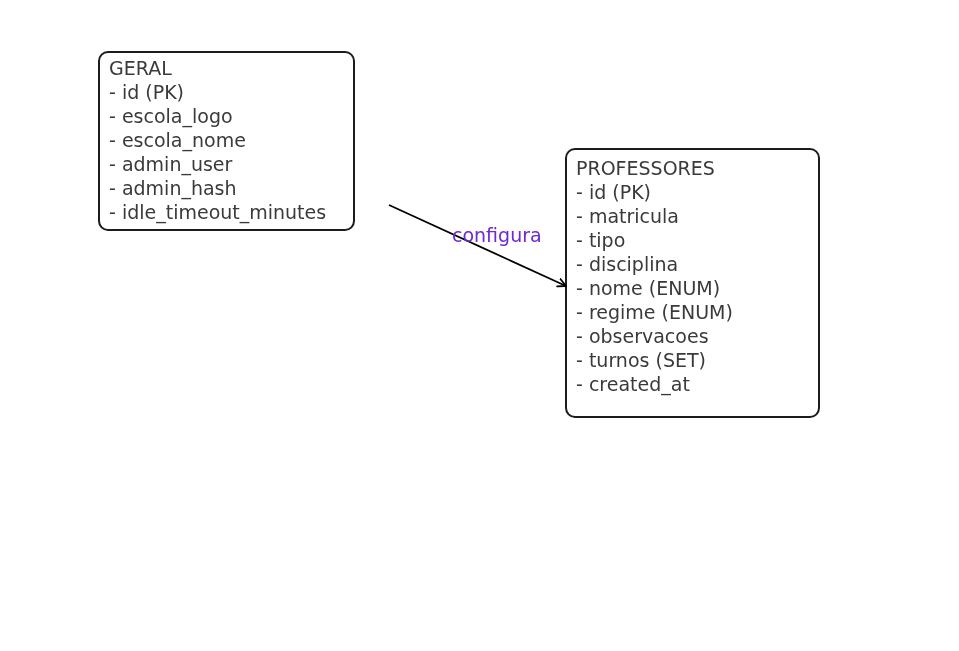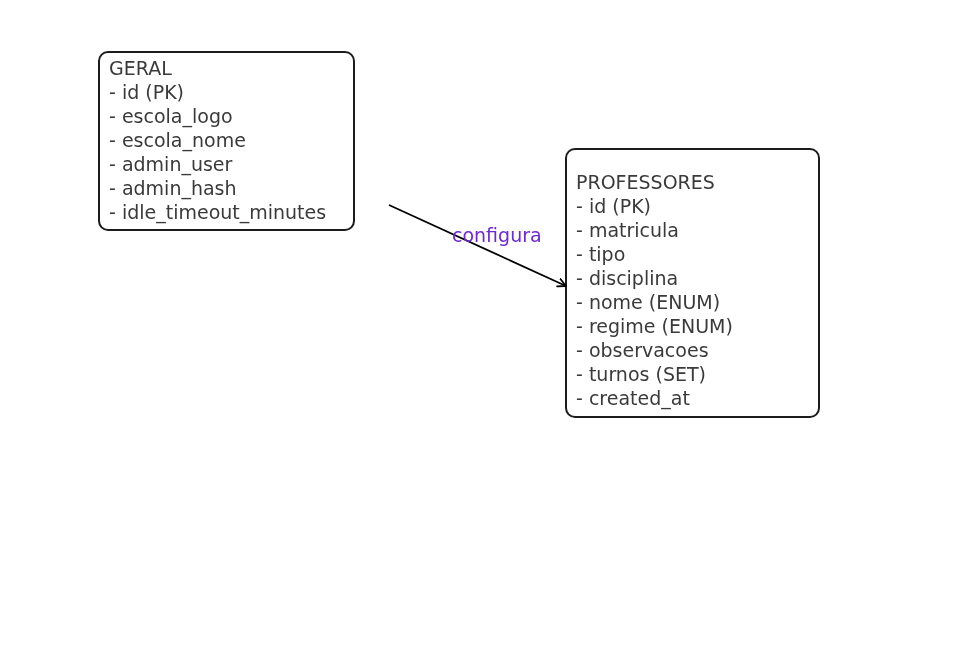--- a/index.html
+++ b/index.html
@@ -35,21 +35,21 @@
     top: 7px;
     width: 257px;
     height: 180px;
     margin-top: 44px;
   }
   .entity-professores {
     left: 565px;
     top: 148px;
     width: 255px;
     height: 270px;
-    padding-top: 20px;
+    padding-top: 6px;
   }
   .rel-svg {
     position: absolute;
     left: 0;
     top: 0;
     width: 959px;
     height: 651px;
     pointer-events: none;
   }
   .rel-label {

